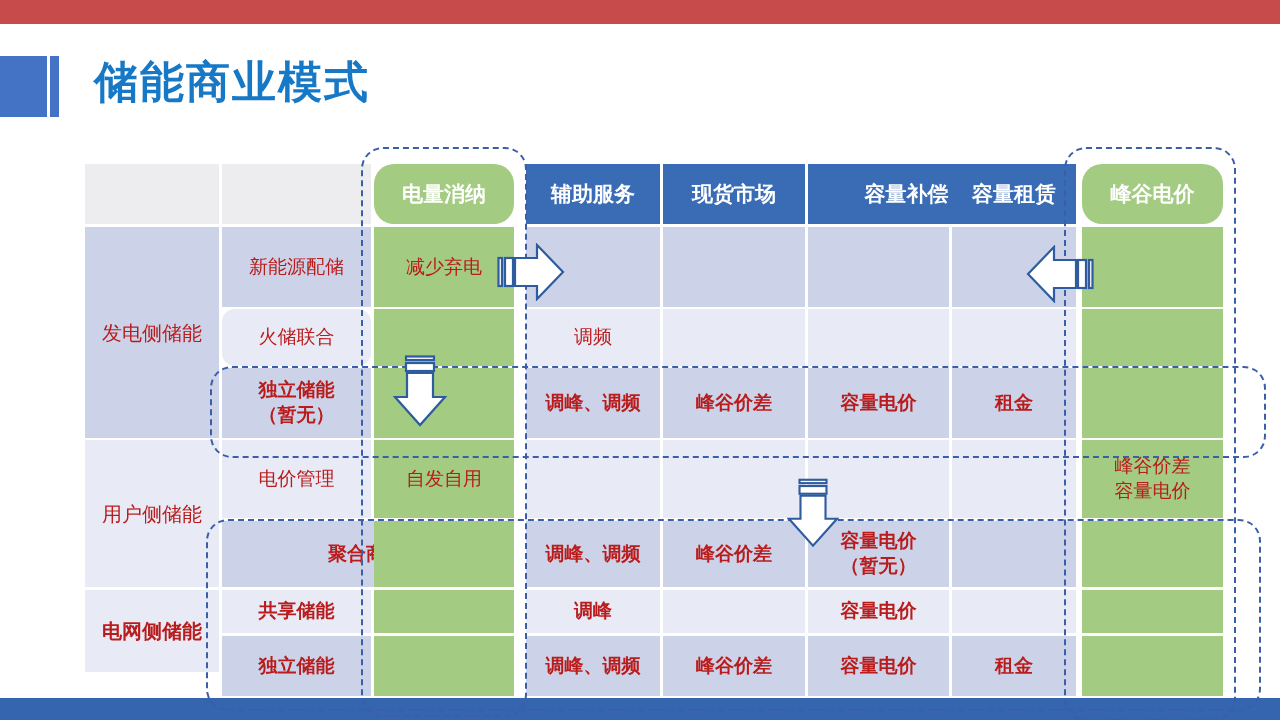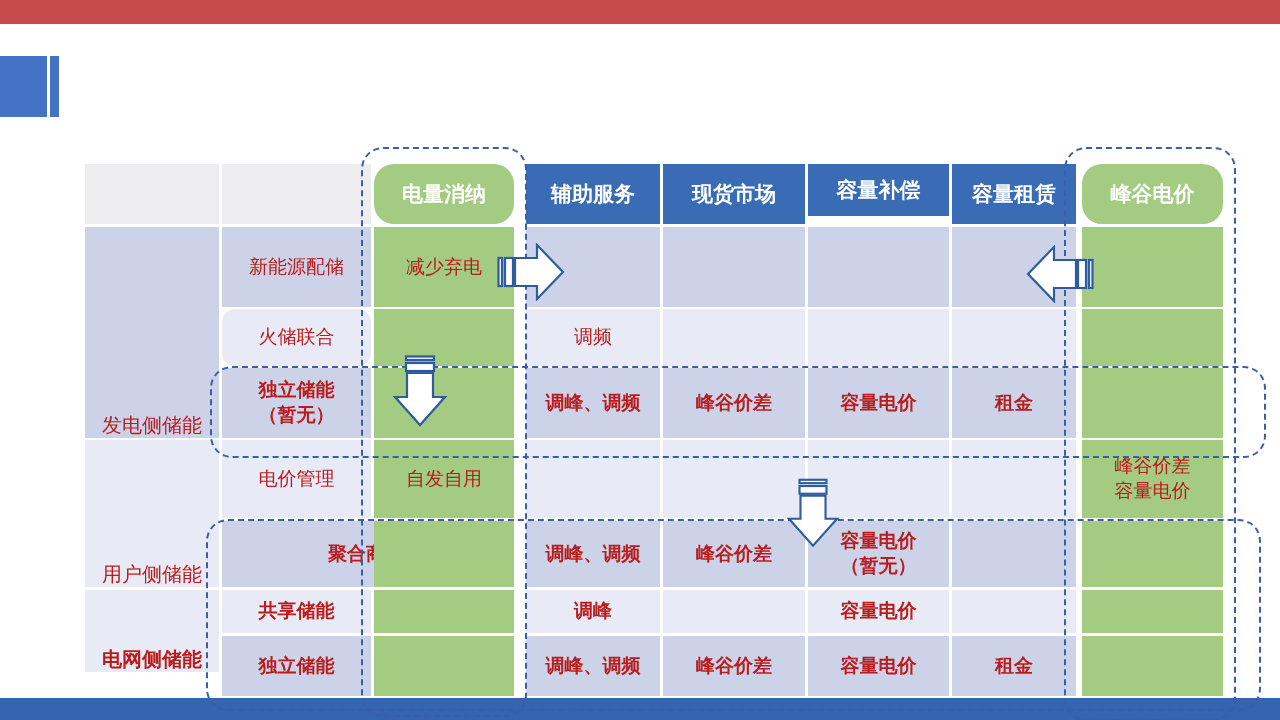--- a/index.html
+++ b/index.html
@@ -13,49 +13,50 @@
          font-size:44px;font-weight:bold;color:var(--title-color);letter-spacing:2px;}
   .cell{position:absolute;display:flex;flex-direction:column;align-items:center;justify-content:center;
         text-align:center;font-size:19px;color:#b91c1c;line-height:1.3;}
   .cell.bold{font-weight:bold;}
   .hdr-blue{background:var(--header-blue);color:#ffffff;font-weight:bold;font-size:21px;}
   .hdr-green{background:var(--green);color:#ffffff;font-weight:bold;font-size:21px;border-radius:20px;}
   .hdr-gray{background:var(--header-gray);}
   .green{background:var(--green);}
   .dark{background:var(--row-dark);}
   .light{background:var(--row-light);}
-  .grp{font-size:20px;justify-content:flex-end;}
+  .grp{font-size:20px;}
   .dashed{position:absolute;border:2px dashed var(--dash);border-radius:22px;pointer-events:none;}
   .arrow{position:absolute;}
   .arrow svg{display:block;}
   .arrow svg *{fill:#ffffff;stroke:var(--arrow-line);stroke-width:2.2;stroke-linejoin:miter;}
   .flipx svg{transform:scaleX(-1);}
 </style>
 </head>
 <body>
 
 <div class="slide">
   <div class="topbar"></div>
   <div class="bottombar"></div>
   <div class="sq-big"></div>
   <div class="sq-thin"></div>
+  <div class="title">储能商业模式</div>
 
   <div id="table-layer">
       <div class="cell hdr-gray" style="left: 85px; top: 164px; width: 134px; height: 60px;"></div>
       <div class="cell hdr-gray" style="left: 222px; top: 164px; width: 149px; height: 60px;"></div>
       <div class="cell hdr-green" style="left: 374px; top: 164px; width: 140px; height: 60px;">
         <div>电量消纳</div>
       </div>
       <div class="cell hdr-blue" style="left: 526px; top: 164px; width: 134px; height: 60px;">
         <div>辅助服务</div>
       </div>
       <div class="cell hdr-blue" style="left: 663px; top: 164px; width: 142px; height: 60px;">
         <div>现货市场</div>
       </div>
-      <div class="cell hdr-blue" style="left: 808px; top: 164px; width: 141px; height: 52px;">
+      <div class="cell hdr-blue" style="left: 808px; top: 164px; width: 141px; height: 60px; padding-left: 28px;">
         <div>容量补偿</div>
       </div>
       <div class="cell hdr-blue" style="left: 952px; top: 164px; width: 124px; height: 60px;">
         <div>容量租赁</div>
       </div>
       <div class="cell hdr-green" style="left: 1082px; top: 164px; width: 141px; height: 60px;">
         <div>峰谷电价</div>
       </div>
       <div class="cell dark grp" style="left: 85px; top: 227px; width: 134px; height: 211px;">
         <div>发电侧储能</div>

